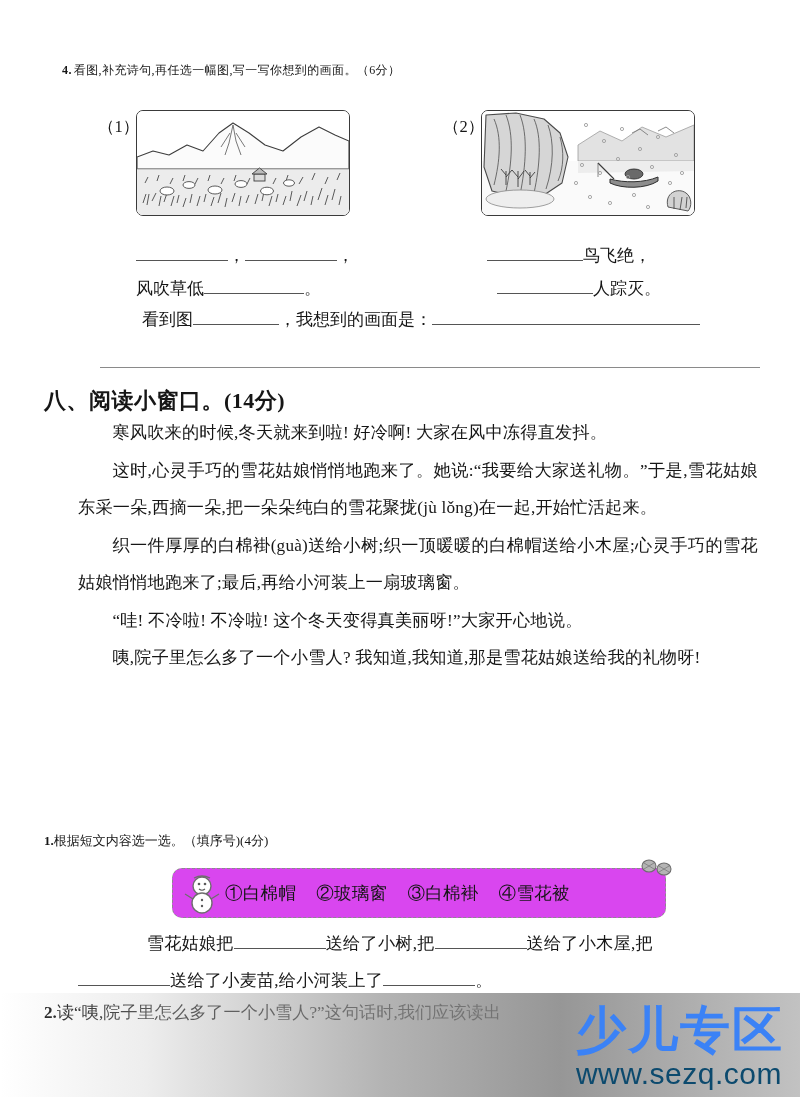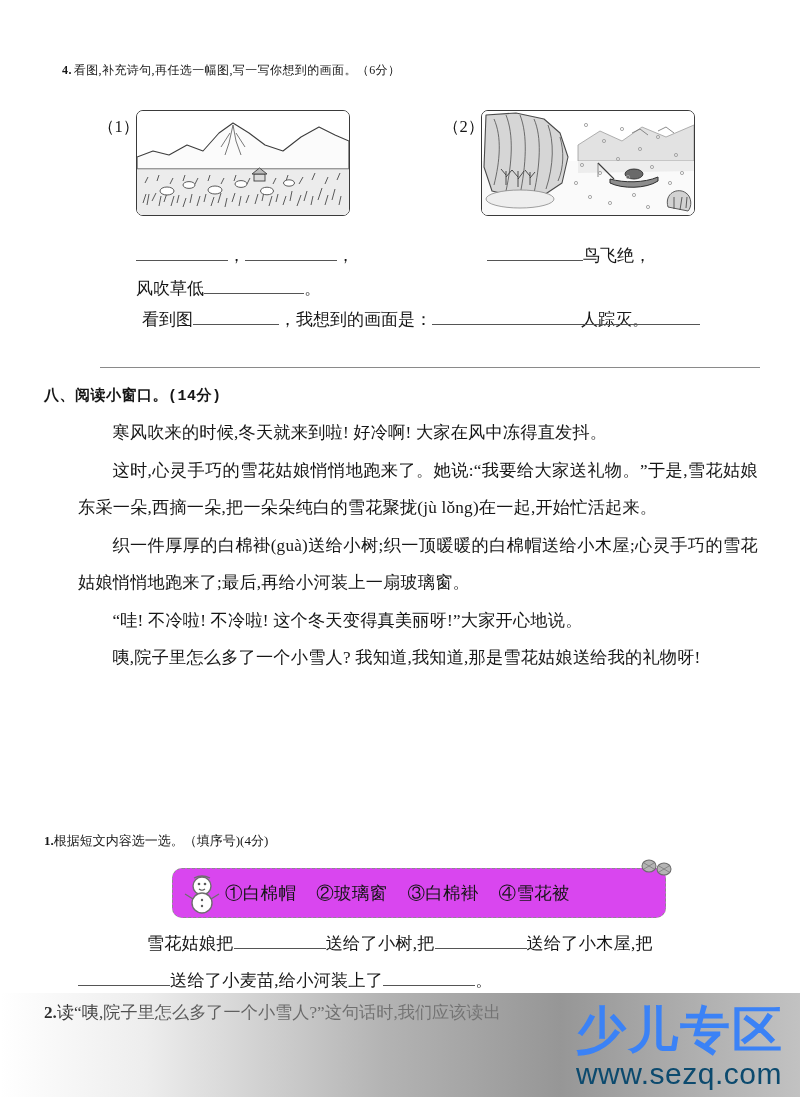--- a/index.html
+++ b/index.html
@@ -55,38 +55,38 @@
   }
   .pic-frame.p1 { left: 136px; }
   .pic-frame.p2 { left: 481px; }
   .pic-frame svg { display: block; width: 100%; height: 100%; }
 
   
   .poem { position: absolute; font-size: 17px; white-space: nowrap; }
   .poem-l1  { left: 136px; top: 243px; }
   .poem-l2  { left: 136px; top: 276px; }
   .poem-r1  { left: 487px; top: 243px; }
-  .poem-r2  { left: 485px; top: 276px; margin-top: 31px; }
+  .poem-r2  { left: 497px; top: 276px; }
   .imagine  { left: 142px; top: 307px; }
 
   
   .divider {
     position: absolute;
     left: 100px; top: 367px;
     width: 660px; height: 0;
     border-top: 1.4px solid #8a8a8a;
   }
 
   
   .sec8-head {
     position: absolute;
     left: 44px; top: 386px;
-    font-size: 15px;
+    font-size: 22px;
     font-weight: bold;
-    font-family: Liberation Mono, monospace;
+    font-family: Liberation Serif, serif;
     letter-spacing: .5px;
     white-space: nowrap;
   }
 
   .passage {
     position: absolute;
     left: 78px; top: 414px;
     width: 680px;
     font-size: 17.2px;
     line-height: 37.5px;

